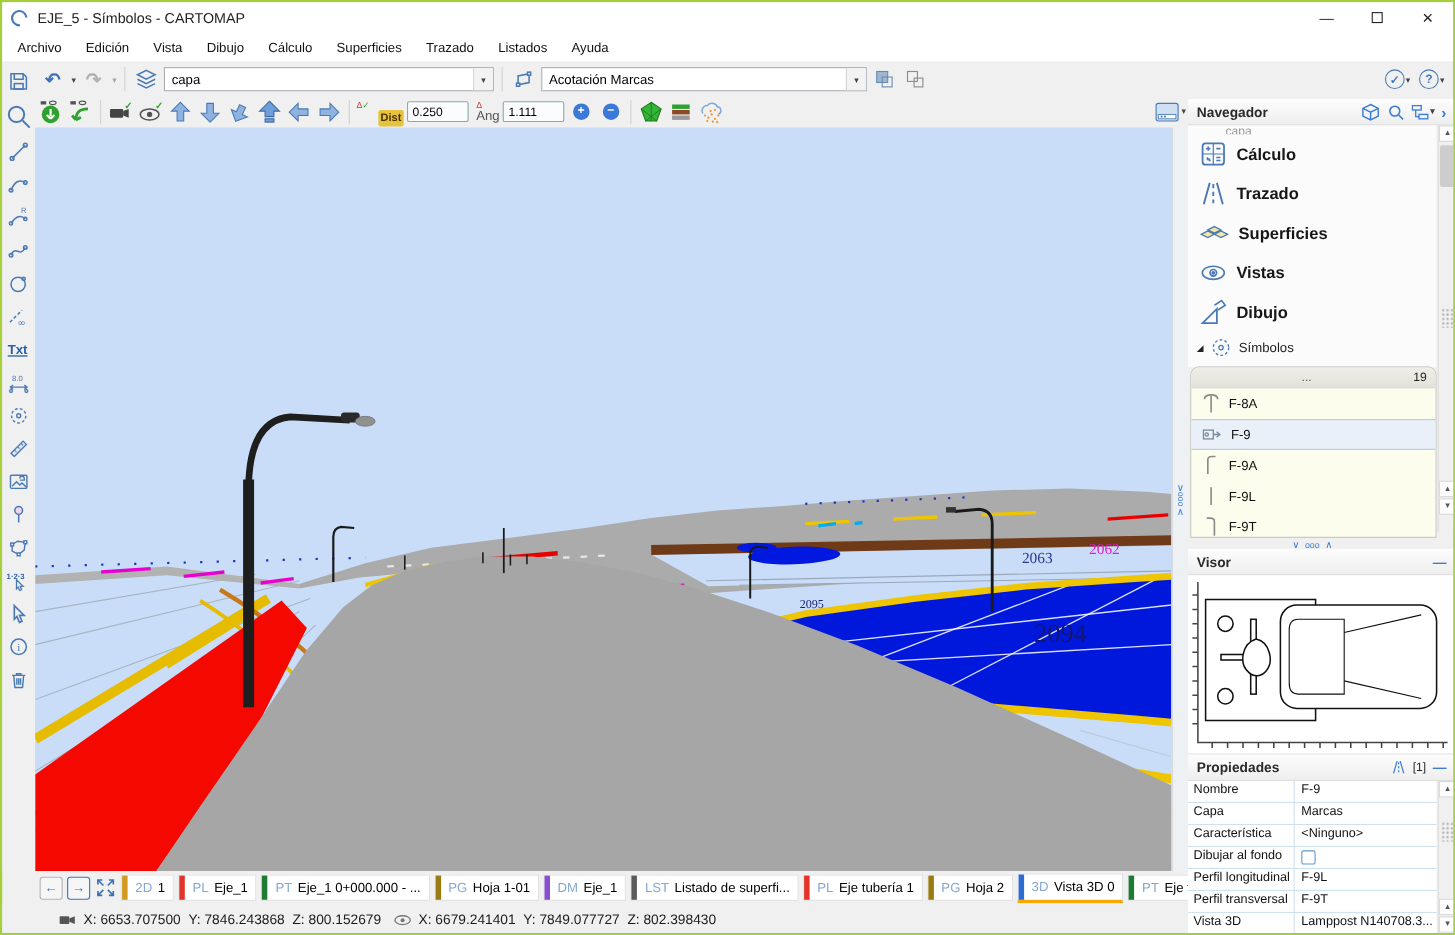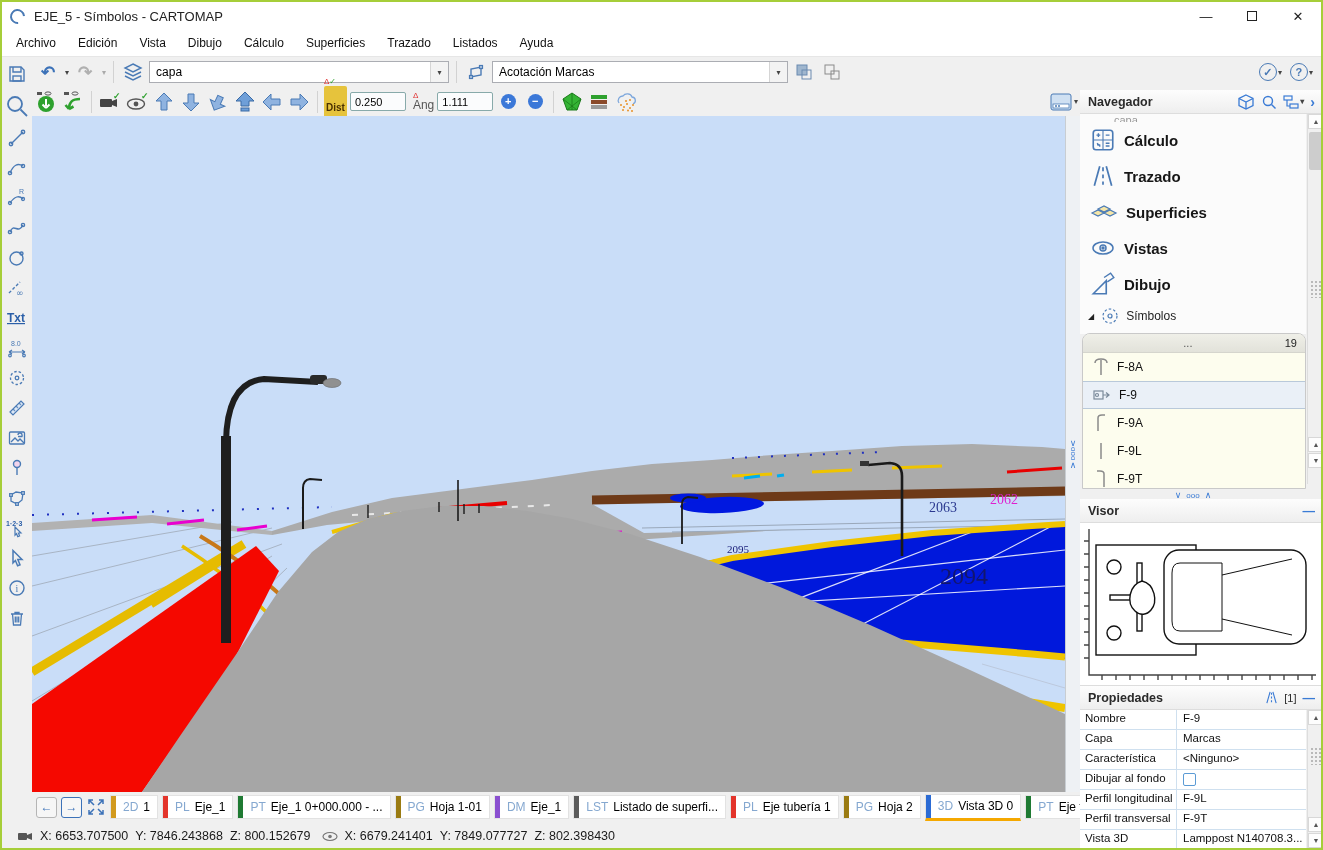--- a/index.html
+++ b/index.html
@@ -23,21 +23,21 @@
   .sep{width:1px;height:22px;background:#d2d2d2;margin:0 3px;flex:none;}
   .ticon{width:24px;height:24px;display:flex;align-items:center;justify-content:center;flex:none;position:relative;}
   .caret{font-size:8px;color:#444;margin-left:1px;}
   .caret.dis{color:#aaa;}
   .undo-glyph{font-size:17px;color:#3c72b8;font-weight:bold;line-height:1;}
   .undo-glyph.dis{color:#b0b0b0;}
   .combo{height:22px;background:#fff;border:1px solid #abadb3;display:flex;align-items:center;flex:none;}
   .combo input{border:none;outline:none;height:100%;font-size:12px;font-family:"Liberation Sans",sans-serif;padding:0 6px;flex:1;background:transparent;}
   .combo .drop{width:18px;height:100%;border-left:1px solid #d5d5d5;display:flex;align-items:center;justify-content:center;font-size:8px;color:#444;background:#f3f3f3;}
   .smallfield{width:56px;height:19px;border:1px solid #8aa;border-radius:2px;background:#fbfcfd;font-size:11px;font-family:"Liberation Sans",sans-serif;padding:0 4px;}
-  .dist-badge{font-size:10px;font-weight:bold;color:#4a3000;background:#e6c33c;padding:16px 2px;border-radius:2px;line-height:11px;}
+  .dist-badge{font-size:10px;font-weight:bold;color:#4a3000;background:#e6c33c;padding:2px 2px;border-radius:2px;line-height:11px;margin-left:20px;}
   .ang-badge{font-size:12px;font-weight:normal;color:#555;line-height:11px;}
   .delta{font-size:8px;color:#e03030;line-height:8px;}
   .minicheck{font-size:8px;color:#2ea12e;line-height:8px;}
   .pm-btn{width:15px;height:15px;border-radius:50%;background:#3b78d8;color:#fff;font-size:11px;font-weight:bold;display:flex;align-items:center;justify-content:center;line-height:1;}
   .circle-btn{width:18px;height:18px;border-radius:50%;border:1.6px solid #4a7ab5;color:#4a7ab5;display:flex;align-items:center;justify-content:center;font-size:11px;font-weight:bold;}
   .t1-right{margin-left:auto;display:flex;align-items:center;gap:8px;padding-right:6px;}
   
   .lefttools{left:0;top:55px;width:30px;height:735px;background:#f0f0f0;display:flex;flex-direction:column;align-items:center;padding-top:2px;}
   .ltool{width:26px;height:30px;display:flex;align-items:center;justify-content:center;flex:none;}
   
@@ -79,21 +79,21 @@
   .tabbar{left:30px;top:790px;width:1048px;height:30px;display:flex;align-items:center;gap:4px;padding-left:4px;overflow:hidden;background:#f0f0f0;}
   .navbtn{width:21px;height:21px;border:1px solid #b5b5b5;border-radius:3px;background:#f6f6f6;color:#3c72b8;display:flex;align-items:center;justify-content:center;font-size:12px;flex:none;}
   .navbtn.hl{border:1.5px solid #3c72b8;}
   .tab{display:flex;align-items:stretch;height:24px;background:#fff;flex:none;border:1px solid #e2e2e2;}
   .tab .bar{width:5px;flex:none;}
   .tab .tbody{display:flex;align-items:center;gap:5px;padding:0 7px;}
   .tab .pfx{color:#85a8d0;font-size:12px;}
   .tab .lbl{color:#000;font-size:12px;white-space:nowrap;}
   .tab.active{border-bottom:3px solid #f5a800;height:27px;}
   
-  .statusbar{left:0;top:820px;width:1078px;height:28px;display:flex;align-items:center;gap:7px;padding-left:16px;font-size:12.5px;color:#1a1a1a;background:#f0f0f0;}
+  .statusbar{left:0;top:820px;width:1078px;height:28px;display:flex;align-items:center;gap:7px;padding-left:52px;font-size:12.5px;color:#1a1a1a;background:#f0f0f0;}
   svg{display:block;}
 </style>
 </head>
 <body>
 
 <div class="window">
 
   <div class="abs titlebar">
     <div class="app-logo"></div>
     <span class="title-text">EJE_5 - Símbolos - CARTOMAP</span>

